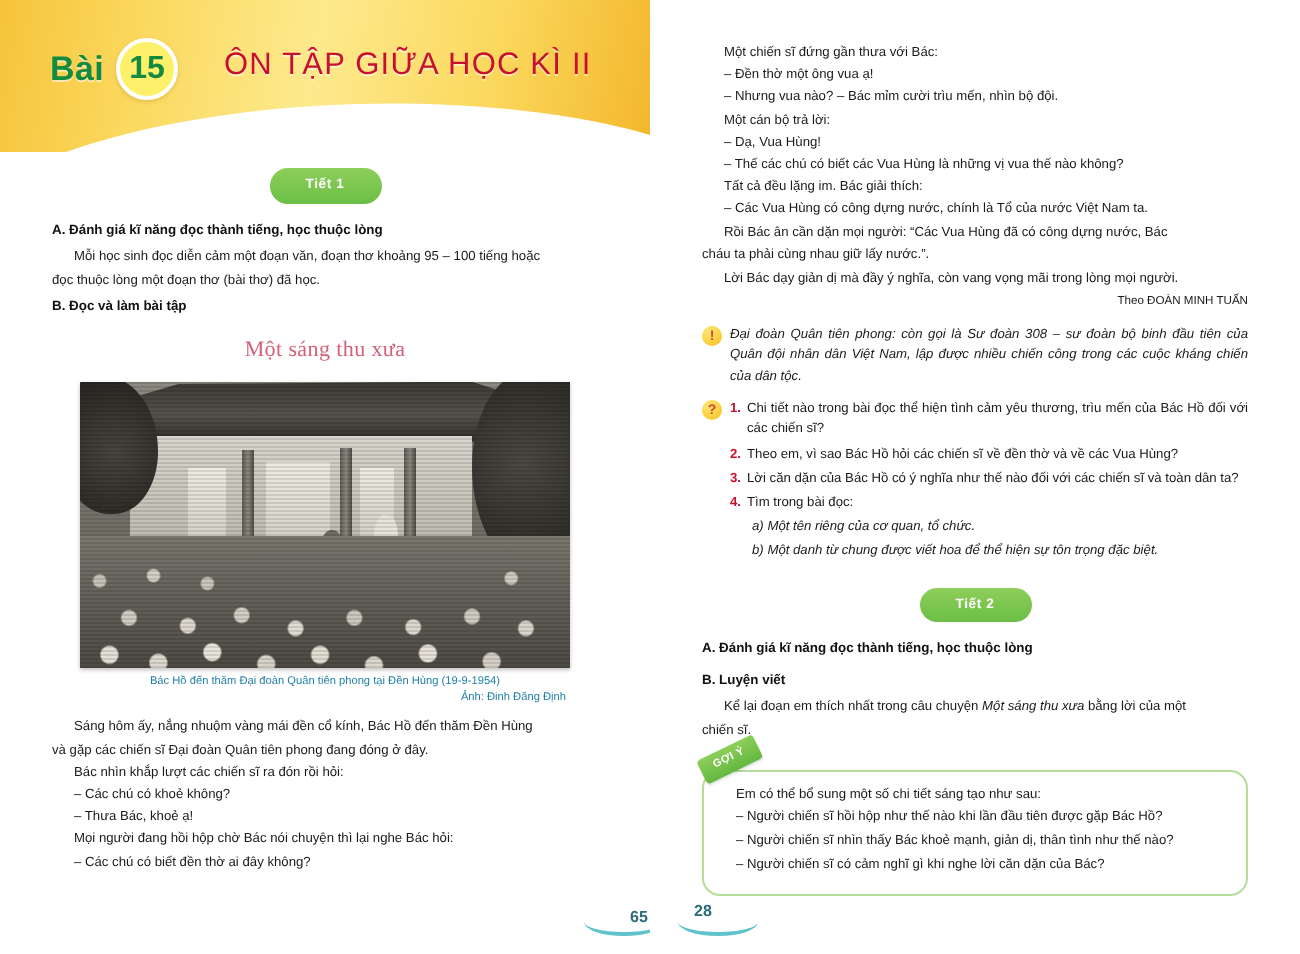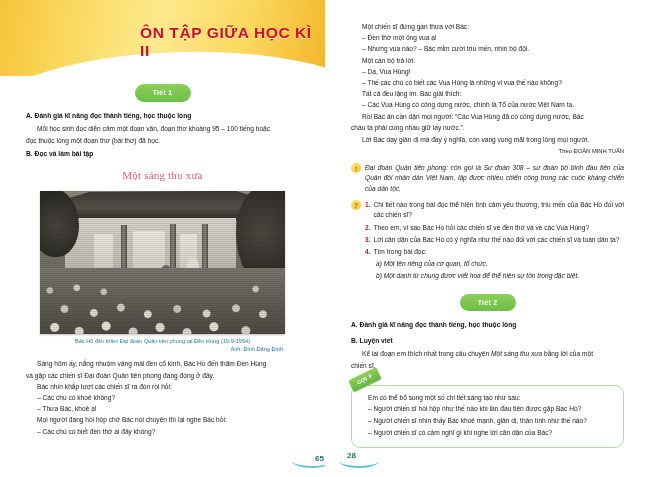--- a/index.html
+++ b/index.html
@@ -81,25 +81,24 @@
     display: flex; align-items: center; justify-content: center;
     font-size: 16px; font-weight: bold; color: #138a3e;
     box-shadow: 0 1px 2px rgba(150,110,0,0.25);
   }
 
   .unit-title {
     position: absolute;
     left: 112px;
     top: 24px;
     font-size: 15.5px;
-    font-weight: bold;
+    font-weight: normal;
     letter-spacing: 0.6px;
     color: #c8102e;
     text-shadow: 0 1px 0 rgba(255,255,255,0.5);
-    margin-left: 28px;
   }
 
   .page-body {
     position: relative;
     padding: 0 26px;
     font-size: 6.6px;
     color: #1a1a1a;
     line-height: 1.62;
   }
 
@@ -300,20 +299,24 @@
 <body>
 
 <div class="spread">
 
   <div class="page-left">
 
     <div class="header-band">
       <div class="header-swoosh2"></div>
       <div class="header-swoosh"></div>
 
+      <div class="bai-group">
+        <span class="bai-word">Bài</span>
+        <span class="bai-circle">15</span>
+      </div>
 
       <div class="unit-title">ÔN TẬP GIỮA HỌC KÌ II</div>
     </div>
 
     <div class="page-body">
 
       <div class="tiet-badge">Tiết 1</div>
 
       <div class="sec-head">A. Đánh giá kĩ năng đọc thành tiếng, học thuộc lòng</div>
       <div class="para">Mỗi học sinh đọc diễn cảm một đoạn văn, đoạn thơ khoảng 95 – 100 tiếng hoặc</div>

